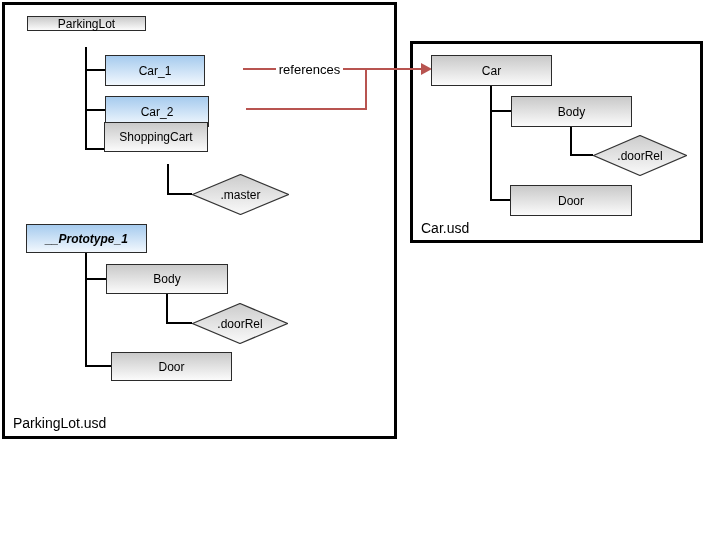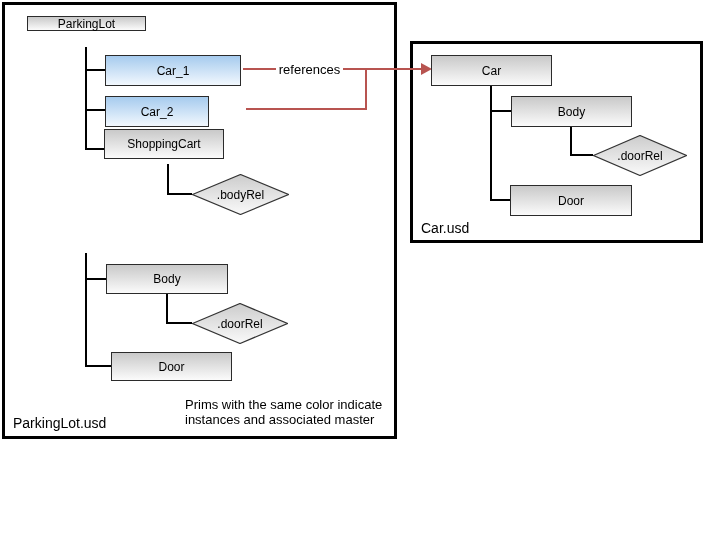--- a/index.html
+++ b/index.html
@@ -73,52 +73,51 @@
 
   <div class="wire" style="left:490px;top:86px;width:2px;height:115px"></div>
   <div class="wire" style="left:490px;top:110px;width:21px;height:2px"></div>
   <div class="wire" style="left:490px;top:199px;width:20px;height:2px"></div>
   <div class="wire" style="left:570px;top:127px;width:2px;height:29px"></div>
   <div class="wire" style="left:570px;top:154px;width:23px;height:2px"></div>
 
   <div class="node" style="left:27px;top:16px;width:119px;height:15px">
     <span>ParkingLot</span>
   </div>
-  <div class="node blue" style="left:105px;top:55px;width:136px;height:31px">
+  <div class="node blue" style="left:105px;top:55px;width:100px;height:31px">
     <span>Car_1</span>
   </div>
   <div class="node blue" style="left:105px;top:96px;width:104px;height:31px">
     <span>Car_2</span>
   </div>
-  <div class="node" style="left:104px;top:129px;width:120px;height:30px">
+  <div class="node" style="left:104px;top:122px;width:104px;height:30px">
     <span>ShoppingCart</span>
   </div>
   <div class="diamond" style="left:192px;top:174px;width:97px;height:41px">
     <svg width="97" height="41">
       <polygon points="0.5,20.5 48.5,0.5 96.5,20.5 48.5,40.5" fill="url(#diamondGrad)" stroke="#333333" stroke-width="1.2"></polygon>
     </svg>
-    <span class="dlabel">.bodyRel</span>
+    <span class="dlabel">.master</span>
+  </div>
+  <div class="node blue proto" style="left:26px;top:224px;width:121px;height:29px">
+    <span>__Prototype_1</span>
   </div>
   <div class="node" style="left:106px;top:264px;width:122px;height:30px">
     <span>Body</span>
   </div>
   <div class="diamond" style="left:192px;top:303px;width:96px;height:41px">
     <svg width="96" height="41">
       <polygon points="0.5,20.5 48,0.5 95.5,20.5 48,40.5" fill="url(#diamondGrad)" stroke="#333333" stroke-width="1.2"></polygon>
     </svg>
     <span class="dlabel">.doorRel</span>
   </div>
   <div class="node" style="left:111px;top:352px;width:121px;height:29px">
     <span>Door</span>
   </div>
 
-  <div class="caption" style="left:185px;top:397px">
-    <div>Prims with the same color indicate</div>
-    <div>instances and associated master</div>
-  </div>
   <div class="file-label" style="left:13px;top:415px">ParkingLot.usd</div>
 
   <div class="node" style="left:431px;top:55px;width:121px;height:31px">
     <span>Car</span>
   </div>
   <div class="node" style="left:511px;top:96px;width:121px;height:31px">
     <span>Body</span>
   </div>
   <div class="diamond" style="left:593px;top:135px;width:94px;height:41px">
     <svg width="94" height="41">

